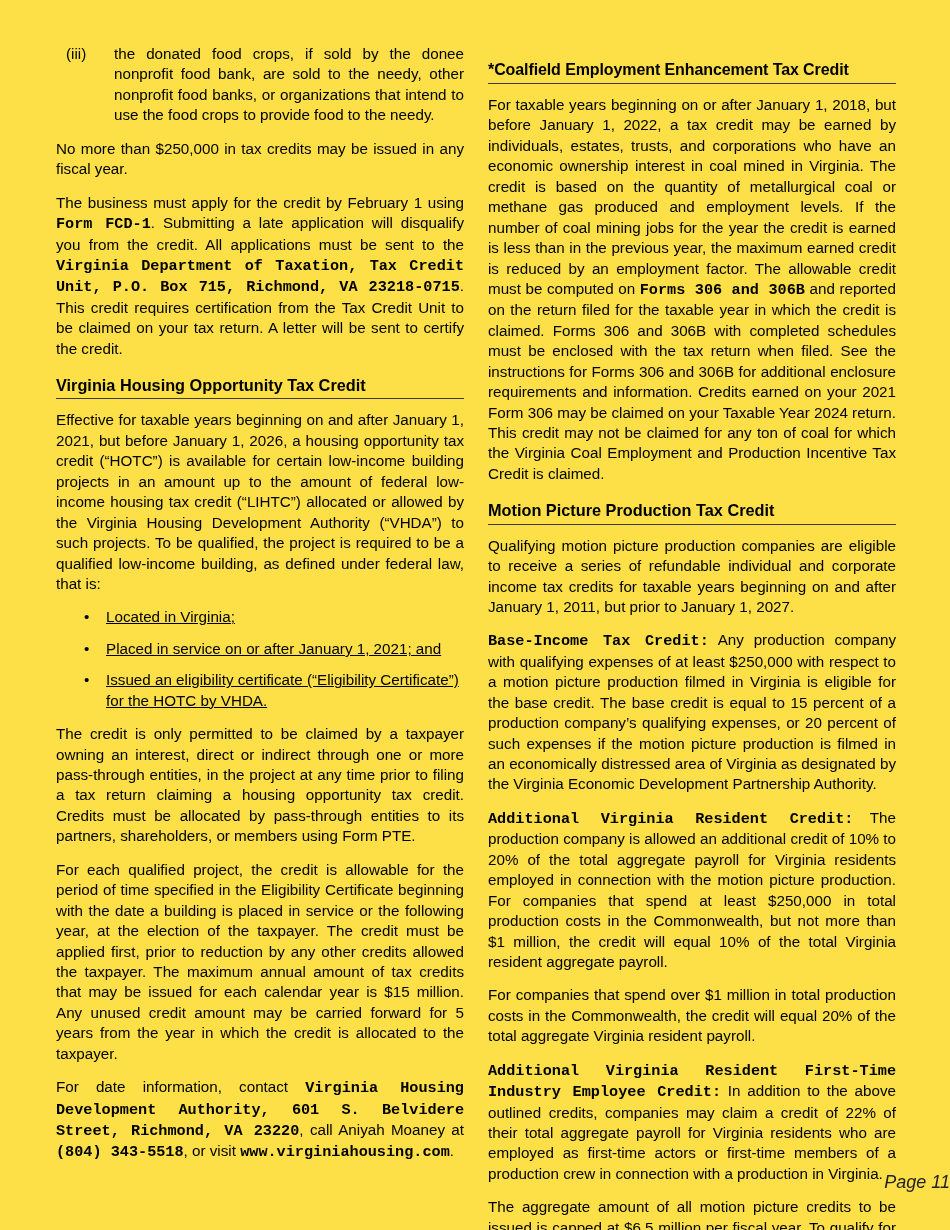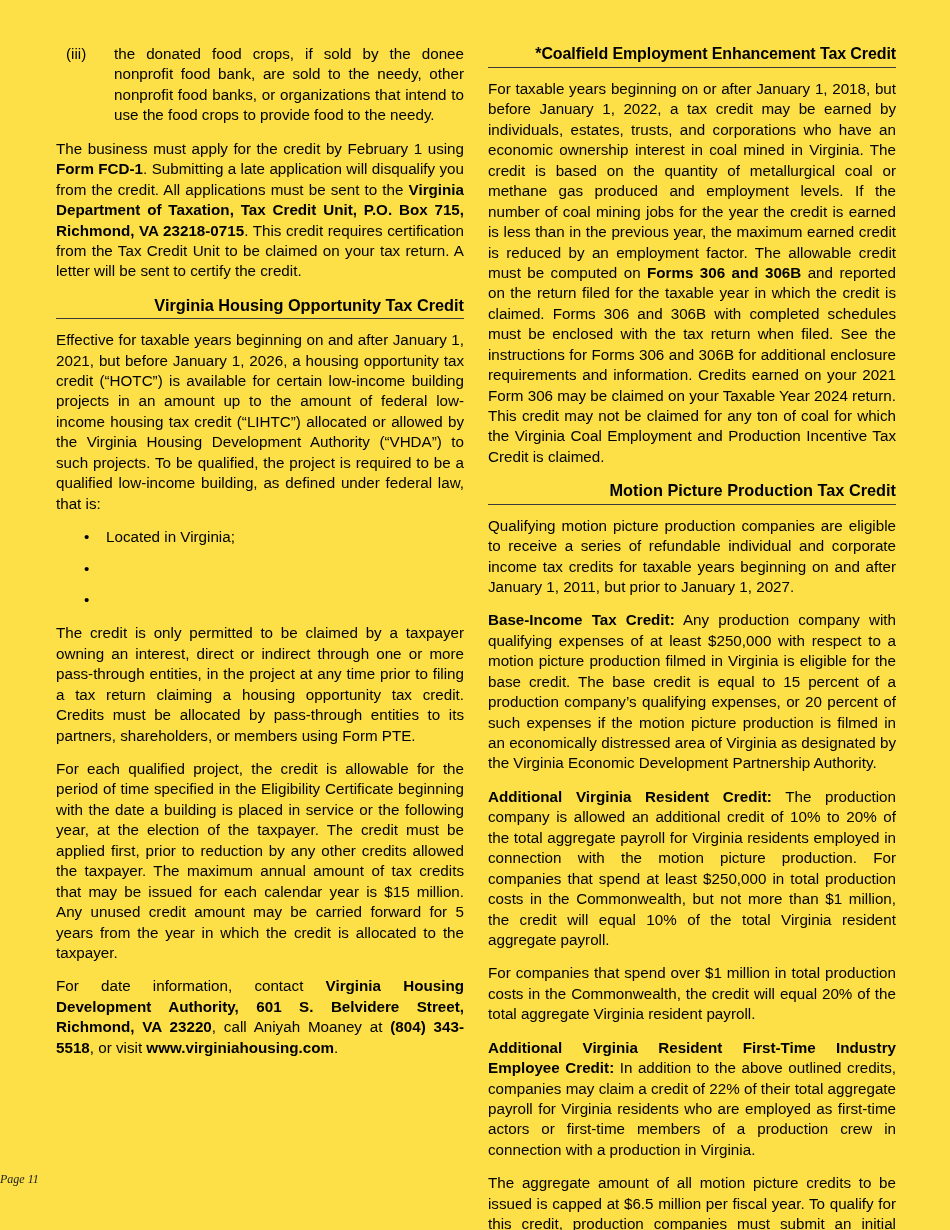--- a/index.html
+++ b/index.html
@@ -34,21 +34,21 @@
   }
   p {
     margin: 8px 0 13px 0;
     font-size: 15.2px;
     line-height: 1.345;
     text-align: justify;
     text-justify: inter-word;
     hyphens: none;
   }
   p.last { margin-bottom: 0; }
-  b, strong { font-weight: bold; }
+  b, strong { font-weight: bold; font-family: Liberation Mono, monospace; }
 
   
   .romanitem {
     display: flex;
     margin: 0 0 13px 0;
     padding-left: 10px;
   }
   .romanitem .marker {
     flex: 0 0 48px;
     font-size: 15.2px;
@@ -61,26 +61,27 @@
     line-height: 1.345;
     text-align: justify;
   }
 
   
   .section-head {
     margin: 7px 0 11px 0;
   }
   .section-head .head-text {
     display: block;
-    text-align: right;
+    text-align: left;
     font-weight: bold;
     font-size: 16.3px;
     line-height: 1.25;
     padding-bottom: 3px;
     white-space: nowrap;
+    margin-top: 16px;
   }
   .section-head .head-text.wide {
     font-size: 16.0px;
     letter-spacing: -0.1px;
   }
   .section-head .rule {
     display: block;
     height: 1px;
     background: #3a3a3a;
     width: 100%;
@@ -101,69 +102,72 @@
   ul.bullets li .bdot {
     flex: 0 0 22px;
     font-size: 15.2px;
     line-height: 1.345;
   }
   ul.bullets li .btext {
     flex: 1 1 auto;
     font-size: 15.2px;
     line-height: 1.345;
     text-align: left;
+    text-decoration: underline;
   }
   .after-bullets { margin-top: 13px; }
 
   .footer {
     position: absolute;
     left: 0;
     right: 0;
     top: 1172px;
-    text-align: left;
-    font-size: 12px;
+    text-align: right;
+    font-size: 18px;
     font-style: italic;
     color: #222222;
-    font-family: Liberation Serif, serif;
   }
 </style>
 </head>
 <body>
 
 <div class="page">
 
   <div class="columns">
 
     <div class="col">
 
       <div class="romanitem">
         <span class="marker">(iii)</span>
         <span class="rtext">the donated food crops, if sold by the donee nonprofit food bank, are sold to the needy, other nonprofit food banks, or organizations that intend to use the food crops to provide food to the needy.</span>
       </div>
 
+      <p>No more than $250,000 in tax credits may be issued in any fiscal year.</p>
 
       <p><span>The business must apply for the credit by February 1 using </span><b>Form FCD-1</b><span>. Submitting a late application will disqualify you from the credit. All applications must be sent to the </span><b>Virginia Department of Taxation, Tax Credit Unit, P.O. Box 715, Richmond, VA 23218-0715</b><span>. This credit requires certification from the Tax Credit Unit to be claimed on your tax return. A letter will be sent to certify the credit.</span></p>
 
       <div class="section-head">
         <span class="head-text">Virginia Housing Opportunity Tax Credit</span>
         <span class="rule"></span>
       </div>
 
       <p>Effective for taxable years beginning on and after January 1, 2021, but before January 1, 2026, a housing opportunity tax credit (“HOTC”) is available for certain low-income building projects in an amount up to the amount of federal low-income housing tax credit (“LIHTC”) allocated or allowed by the Virginia Housing Development Authority (“VHDA”) to such projects. To be qualified, the project is required to be a qualified low-income building, as defined under federal law, that is:</p>
 
       <ul class="bullets">
         <li>
             <span class="bdot">•</span>
             <span class="btext">Located in Virginia;</span>
           </li>
         <li>
             <span class="bdot">•</span>
+            <span class="btext">Placed in service on or after January 1, 2021; and</span>
           </li>
         <li>
             <span class="bdot">•</span>
+            <span class="btext">Issued an eligibility certificate (“Eligibility Certificate”) for the HOTC by VHDA.</span>
           </li>
       </ul>
 
       <p class="after-bullets">The credit is only permitted to be claimed by a taxpayer owning an interest, direct or indirect through one or more pass-through entities, in the project at any time prior to filing a tax return claiming a housing opportunity tax credit. Credits must be allocated by pass-through entities to its partners, shareholders, or members using Form PTE.</p>
 
 
       <p>For each qualified project, the credit is allowable for the period of time specified in the Eligibility Certificate beginning with the date a building is placed in service or the following year, at the election of the taxpayer. The credit must be applied first, prior to reduction by any other credits allowed the taxpayer. The maximum annual amount of tax credits that may be issued for each calendar year is $15 million. Any unused credit amount may be carried forward for 5 years from the year in which the credit is allocated to the taxpayer.</p>
 
       <p class="last"><span>For date information, contact </span><b>Virginia Housing Development Authority, 601 S. Belvidere Street, Richmond, VA 23220</b><span>, call Aniyah Moaney at </span><b>(804) 343-5518</b><span>, or visit </span><b>www.virginiahousing.com</b><span>.</span></p>
 

